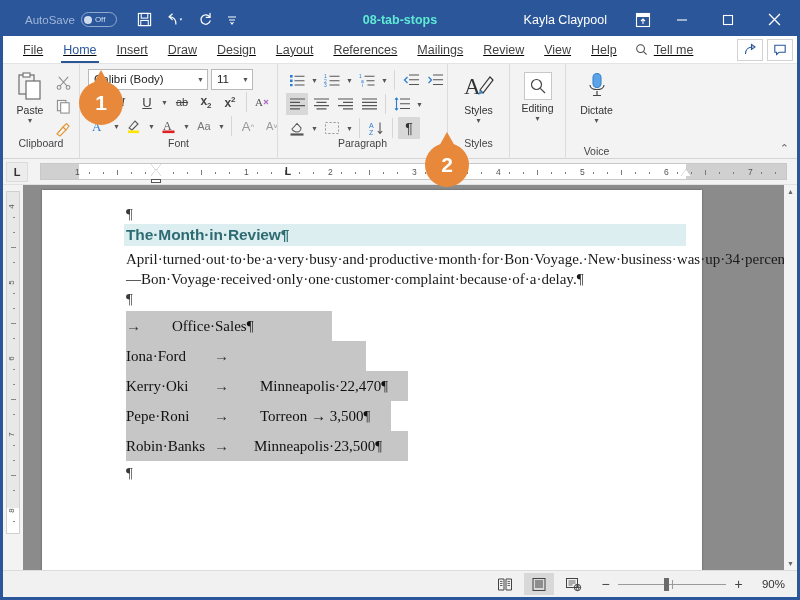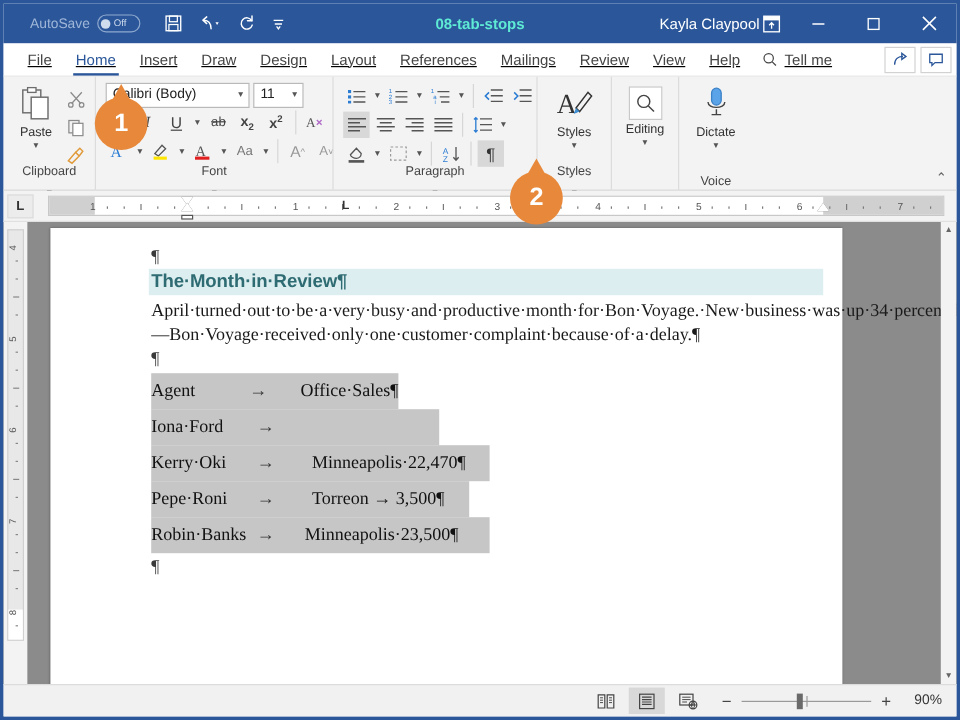--- a/index.html
+++ b/index.html
@@ -30,21 +30,21 @@
   .toggle .knob { width: 8px; height: 8px; border-radius: 50%; background: #cfdcee; }
   .toggle .st { font-size: 8px; color: #cfdcee; }
   .qat { display: flex; align-items: center; gap: 13px; margin-left: 20px; }
   .qat .qi { cursor: default; display: flex; align-items: center; }
   .doctitle {
     position: absolute; left: 0; right: 0; text-align: center;
     font-size: 12.5px; color: #5eead4; pointer-events: none; font-weight: bold;
   }
   .user {
     margin-left: auto; font-size: 12.5px; color: #fff;
-    display: flex; align-items: center; gap: 2px; padding-right: 8px;
+    display: flex; align-items: center; gap: 28px; padding-right: 8px;
     position: relative; z-index: 2;
   }
   .winbtns { display: flex; align-items: center; position: relative; z-index: 2; }
   .winbtn {
     width: 46px; height: 33px; display: flex; align-items: center; justify-content: center;
     color: #fff;
   }
 
   
   .tabbar {
@@ -731,21 +731,20 @@
 
           <div class="body-p" style="margin-top:3px">April·turned·out·to·be·a·very·busy·and·productive·month·for·Bon·Voyage.·New·business·was·up·34·percent·from·last·April.·Flight·delays·were·minimal—Bon·Voyage·received·only·one·customer·complaint·because·of·a·delay.¶</div>
 
           <div class="blank-line">
             <span class="pmark">¶</span>
           </div>
 
           <div class="tabtable">
             <div class="trow">
               <span class="sel" style="width:206px; display:flex; align-items:center">
-                <span style="display:inline-block; width:88px">Agent</span>
                 <span class="arrow" style="display:inline-block; width:46px">→</span>
                 <span>Office·Sales¶</span>
               </span>
             </div>
             <div class="trow">
               <span class="sel" style="width:240px; display:flex; align-items:center">
                 <span style="display:inline-block; width:88px">Iona·Ford</span>
                 <span class="arrow" style="display:inline-block; width:46px">→</span>
               </span>
             </div>

